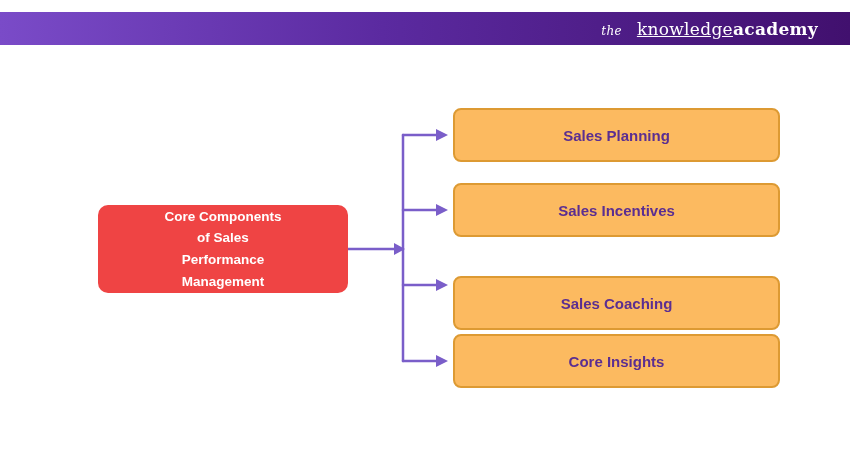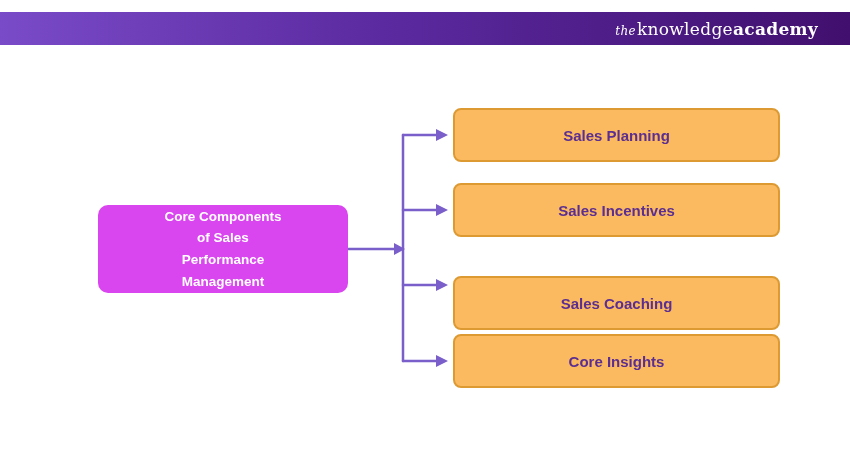--- a/index.html
+++ b/index.html
@@ -28,33 +28,33 @@
   .logo {
     color: #ffffff;
     font-family: "DejaVu Serif", serif;
     font-size: 17px;
     letter-spacing: 0.3px;
     white-space: nowrap;
   }
   .logo .the {
     font-style: italic;
     font-size: 12px;
-    margin-right: 1px;
+    margin-right: 15px;
   }
-  .logo .knowledge { font-weight: 400; }
+  .logo .knowledge { font-weight: 400; text-decoration: underline; }
   .logo .academy  { font-weight: 700; margin-top: 31px; }
 
   
   .root-node {
     position: absolute;
     left: 98px;
     top: 205px;
     width: 250px;
     height: 88px;
-    background: #d946ef;
+    background: #ef4444;
     border-radius: 10px;
     color: #ffffff;
     font-weight: bold;
     font-size: 13.5px;
     line-height: 1.6;
     display: flex;
     align-items: center;
     justify-content: center;
     text-align: center;
     white-space: pre-line;

